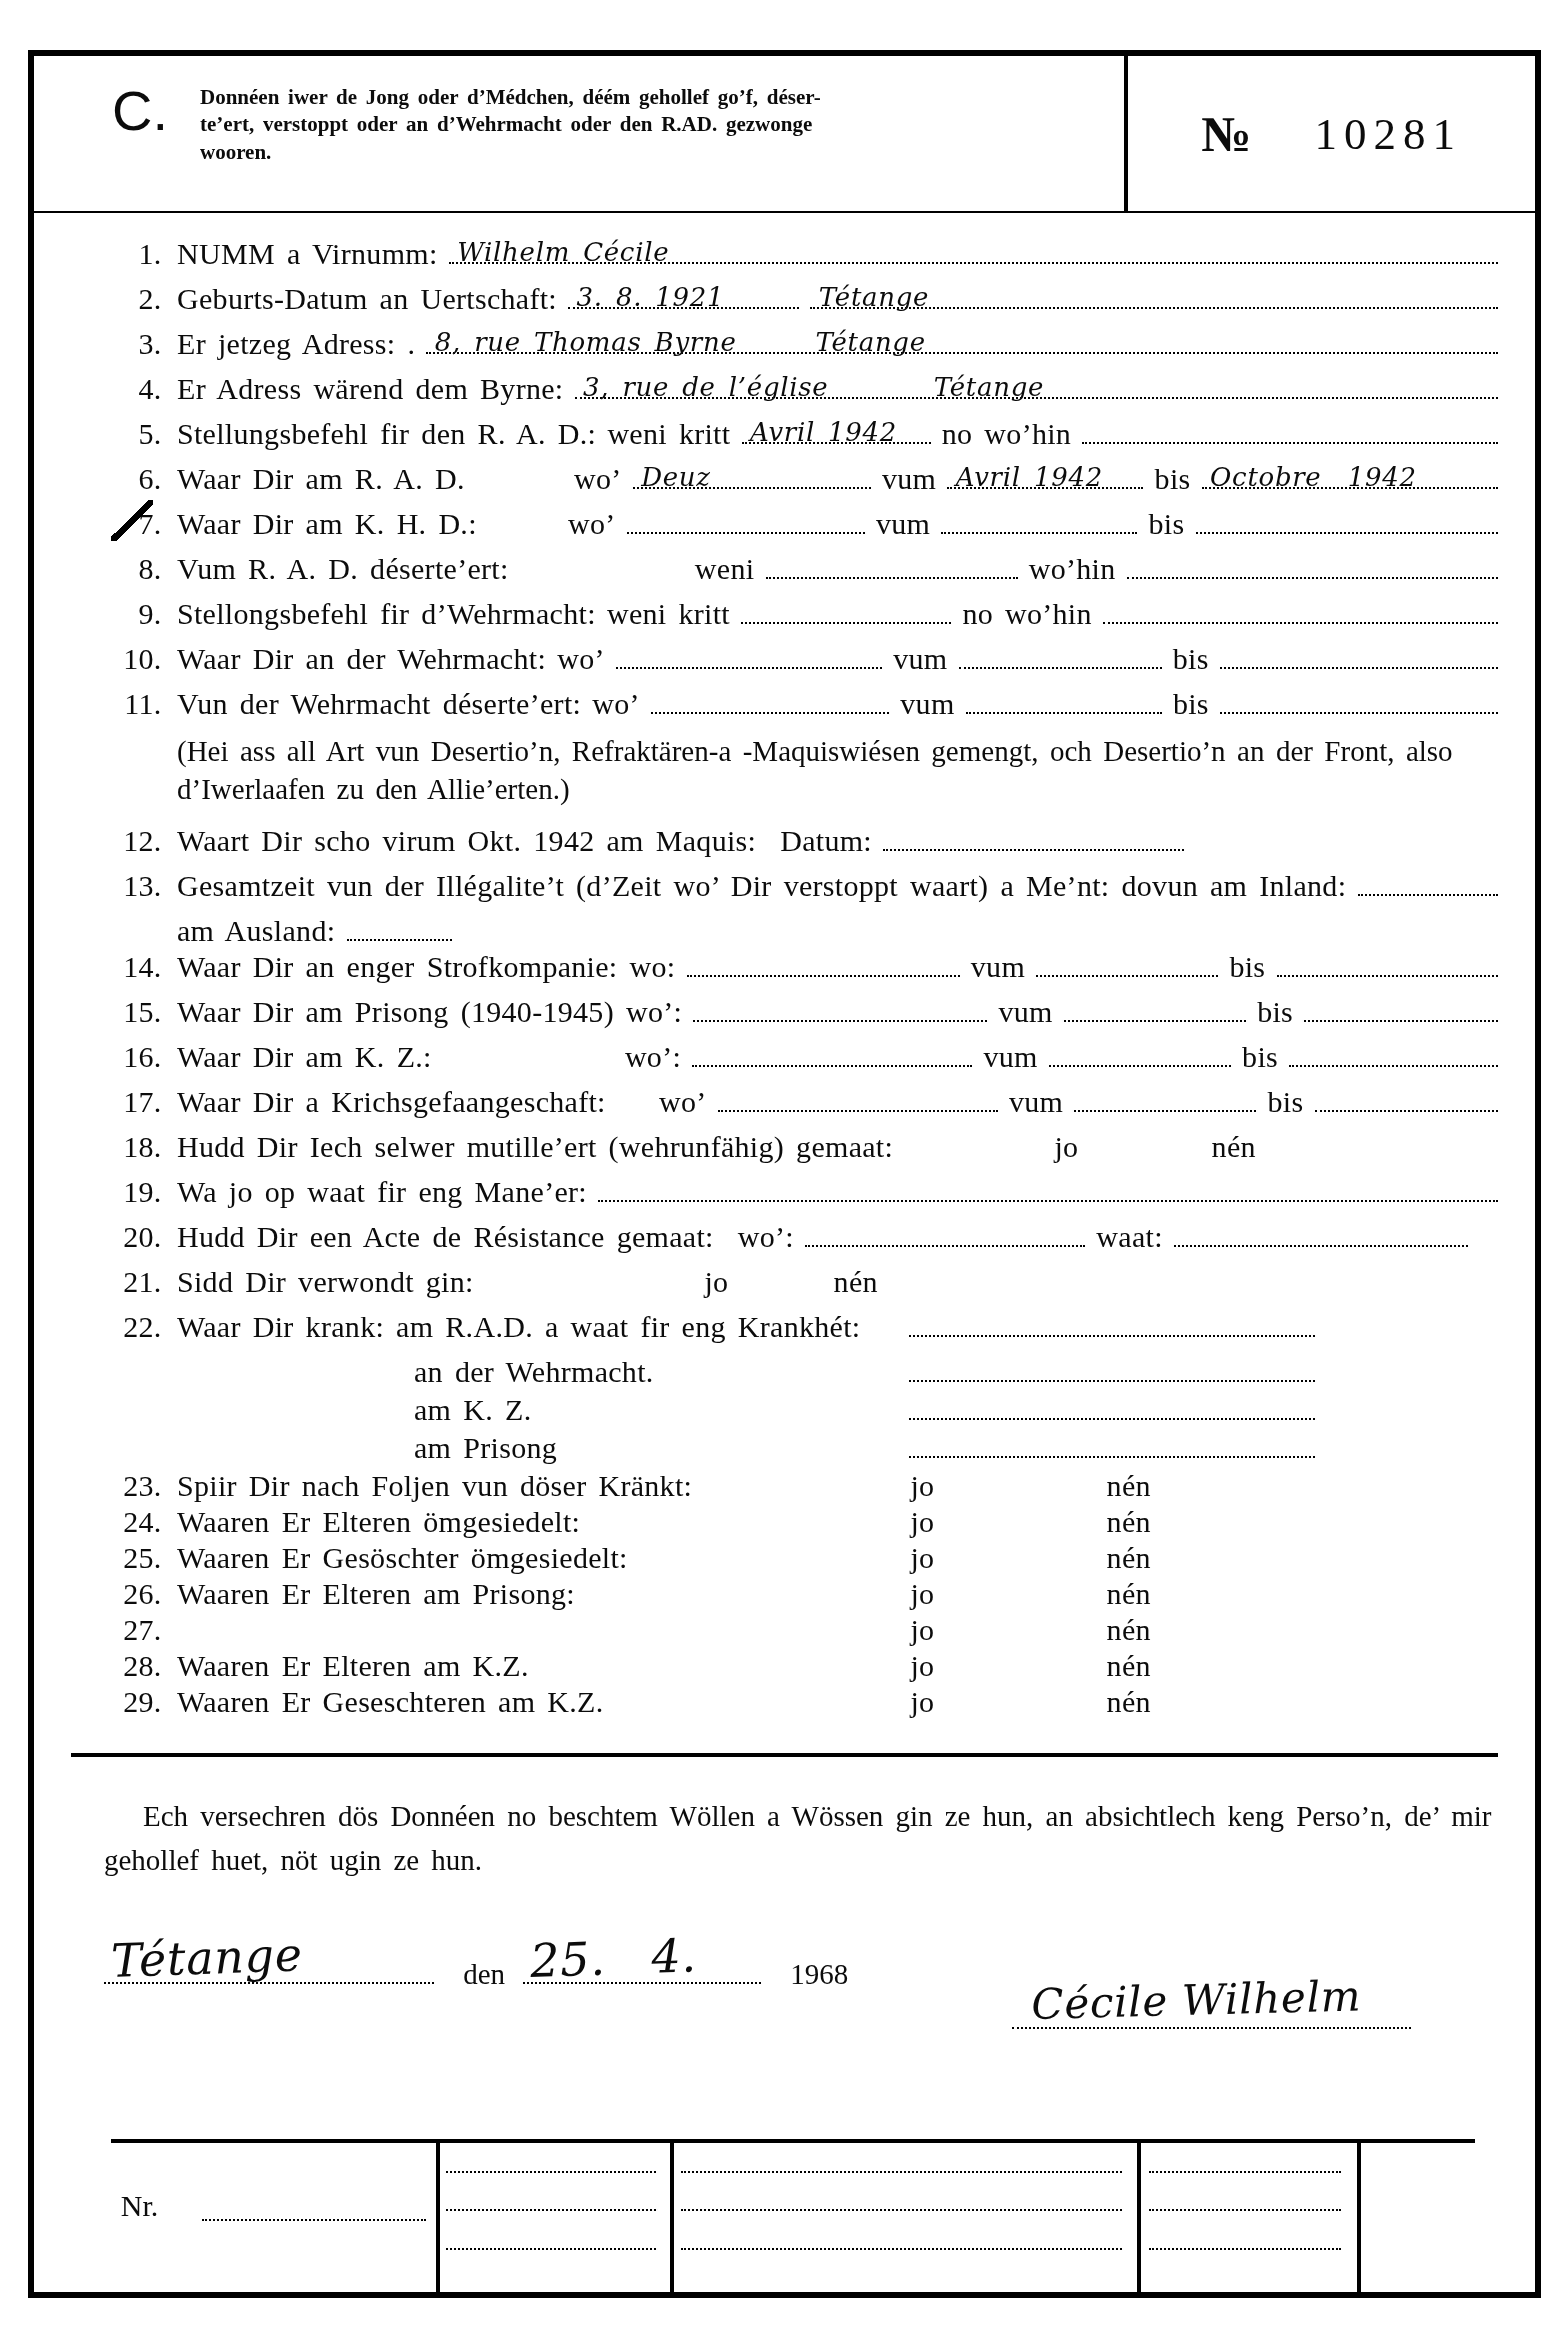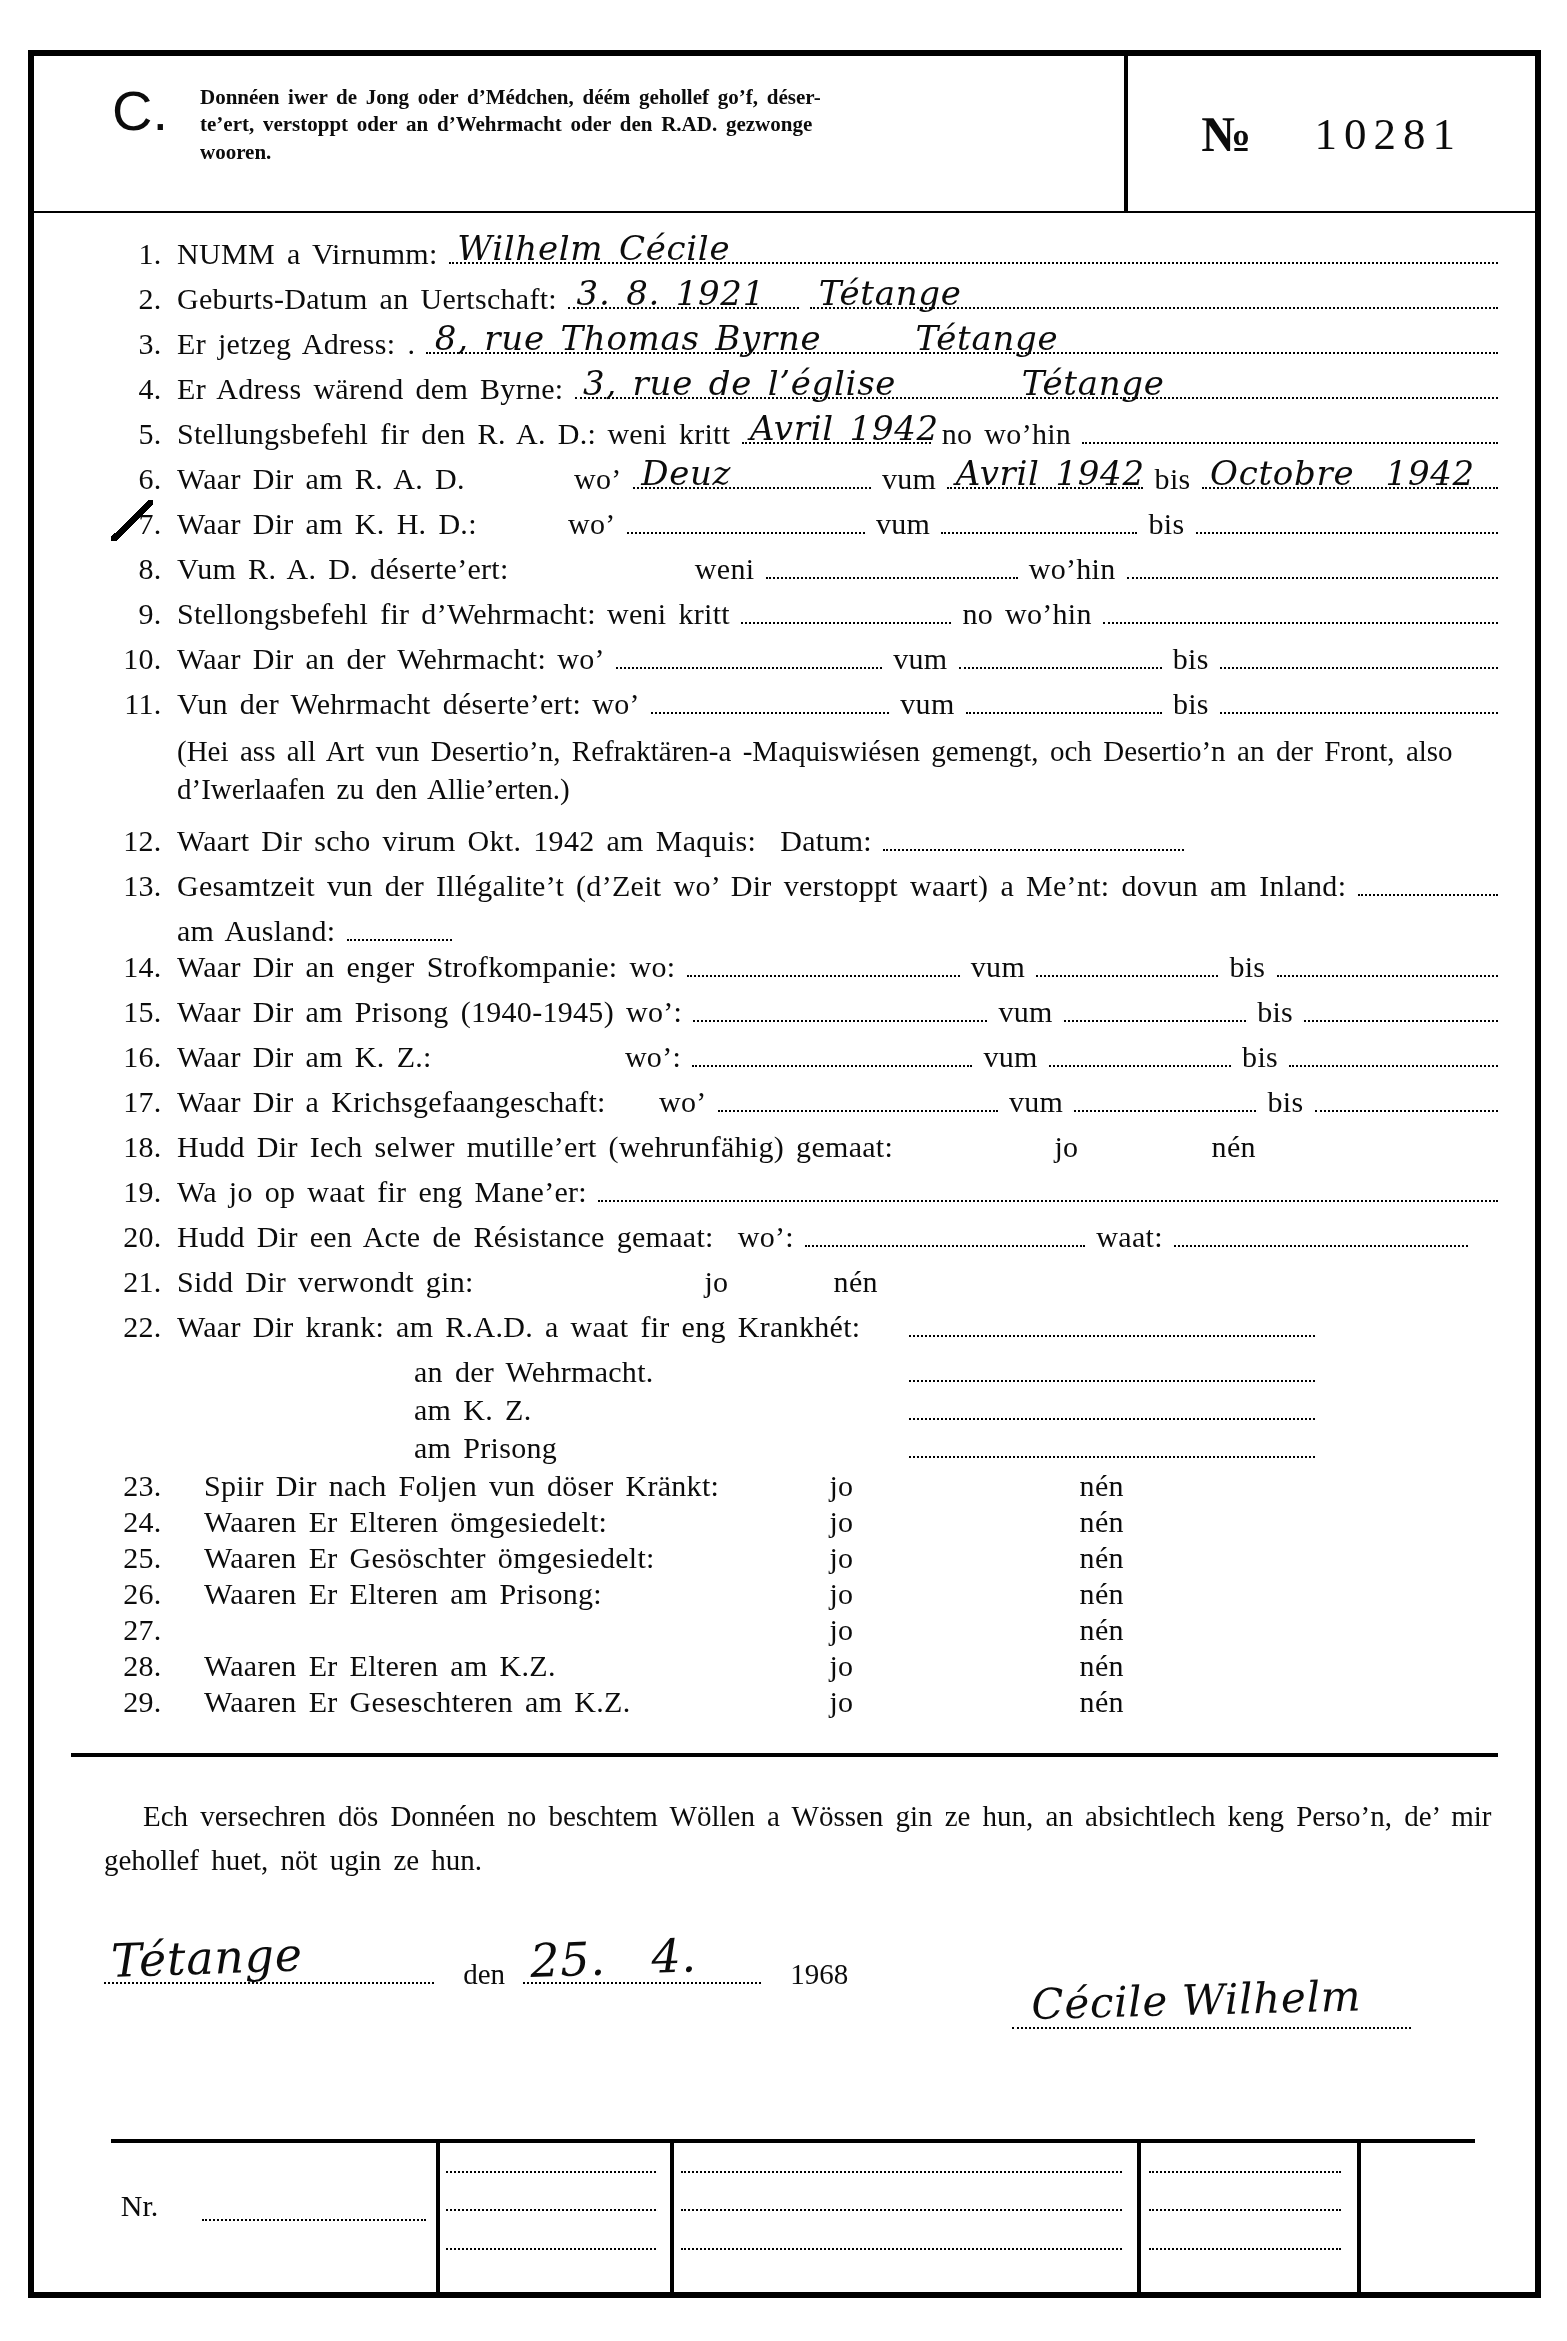--- a/index.html
+++ b/index.html
@@ -13,34 +13,34 @@
   .hleft{width:1090px;box-sizing:border-box;display:flex;padding:28px 21px 0 78px;}
   .hletter{font-family:"Liberation Sans",sans-serif;font-size:56px;line-height:.95;font-weight:400;}
   .htext{margin-left:32px;font-weight:bold;font-size:21px;line-height:1.3;white-space:pre-line;word-spacing:3.5px;}
   .hright{flex:1;border-left:4.2px solid #000;display:flex;align-items:center;justify-content:center;gap:63px;}
   .hno{font-size:50px;font-weight:bold;}
   .hnoval{font-size:45px;letter-spacing:7px;}
 
   
   .items{padding:24px 37px 0 70px;}
   .frow{display:flex;align-items:baseline;height:45px;font-size:30px;word-spacing:4.2px;letter-spacing:0.3px;}
-  .frow.tight{height:36px;gap:27px;}
+  .frow.tight{height:36px;}
   .frow.sub{height:38px;}
   .frow.cont{height:36px;}
   .num{flex:0 0 73px;text-align:right;padding-right:15.4px;box-sizing:border-box;position:relative;}
   .num.struck::after{content:"";position:absolute;left:7px;top:-7px;width:42px;height:41px;
       background:linear-gradient(to bottom right,transparent 45%,#000 45%,#000 56%,transparent 56%);}
   .lbl{white-space:pre;flex:0 0 auto;margin-right:11.2px;}
   .blank{position:relative;height:4.2px;border-bottom:2.1px dotted #000;flex:0 1 auto;margin-right:11.2px;min-width:21px;}
   .blank.fill{flex:1 1 42px;}
   .blank:last-child{margin-right:0;}
   .gapseg{flex:0 0 auto;height:0.7px;}
   .gapseg.fill{flex:1 1 0;}
   .hw{position:absolute;left:8.4px;bottom:-2.8px;font-family:"DejaVu Serif",serif;font-style:italic;
-      font-size:34px;line-height:1;white-space:pre;letter-spacing:0.7px;}
+      font-size:26px;line-height:1;white-space:pre;letter-spacing:0.7px;}
   .note{padding-left:73px;font-size:29px;line-height:1.3;margin:1.4px 0 15.4px;word-spacing:4.2px;}
   .sub{padding-left:237px;}
   .krank .blank,.sub .blank{margin-left:auto;flex:0 0 406px;margin-right:183px;}
 
   
   .sep{margin:32px 37px 0 37px;border-top:4.9px solid #000;}
   .closing{margin:38px 37px 0 70px;font-size:29px;line-height:1.5;word-spacing:4.9px;text-indent:39px;}
   .dateline{display:flex;align-items:baseline;margin:76px 37px 0 70px;font-size:29px;}
   .dateline .lbl{margin:0 18px;}
   .dl-place{flex:0 0 330px;}

